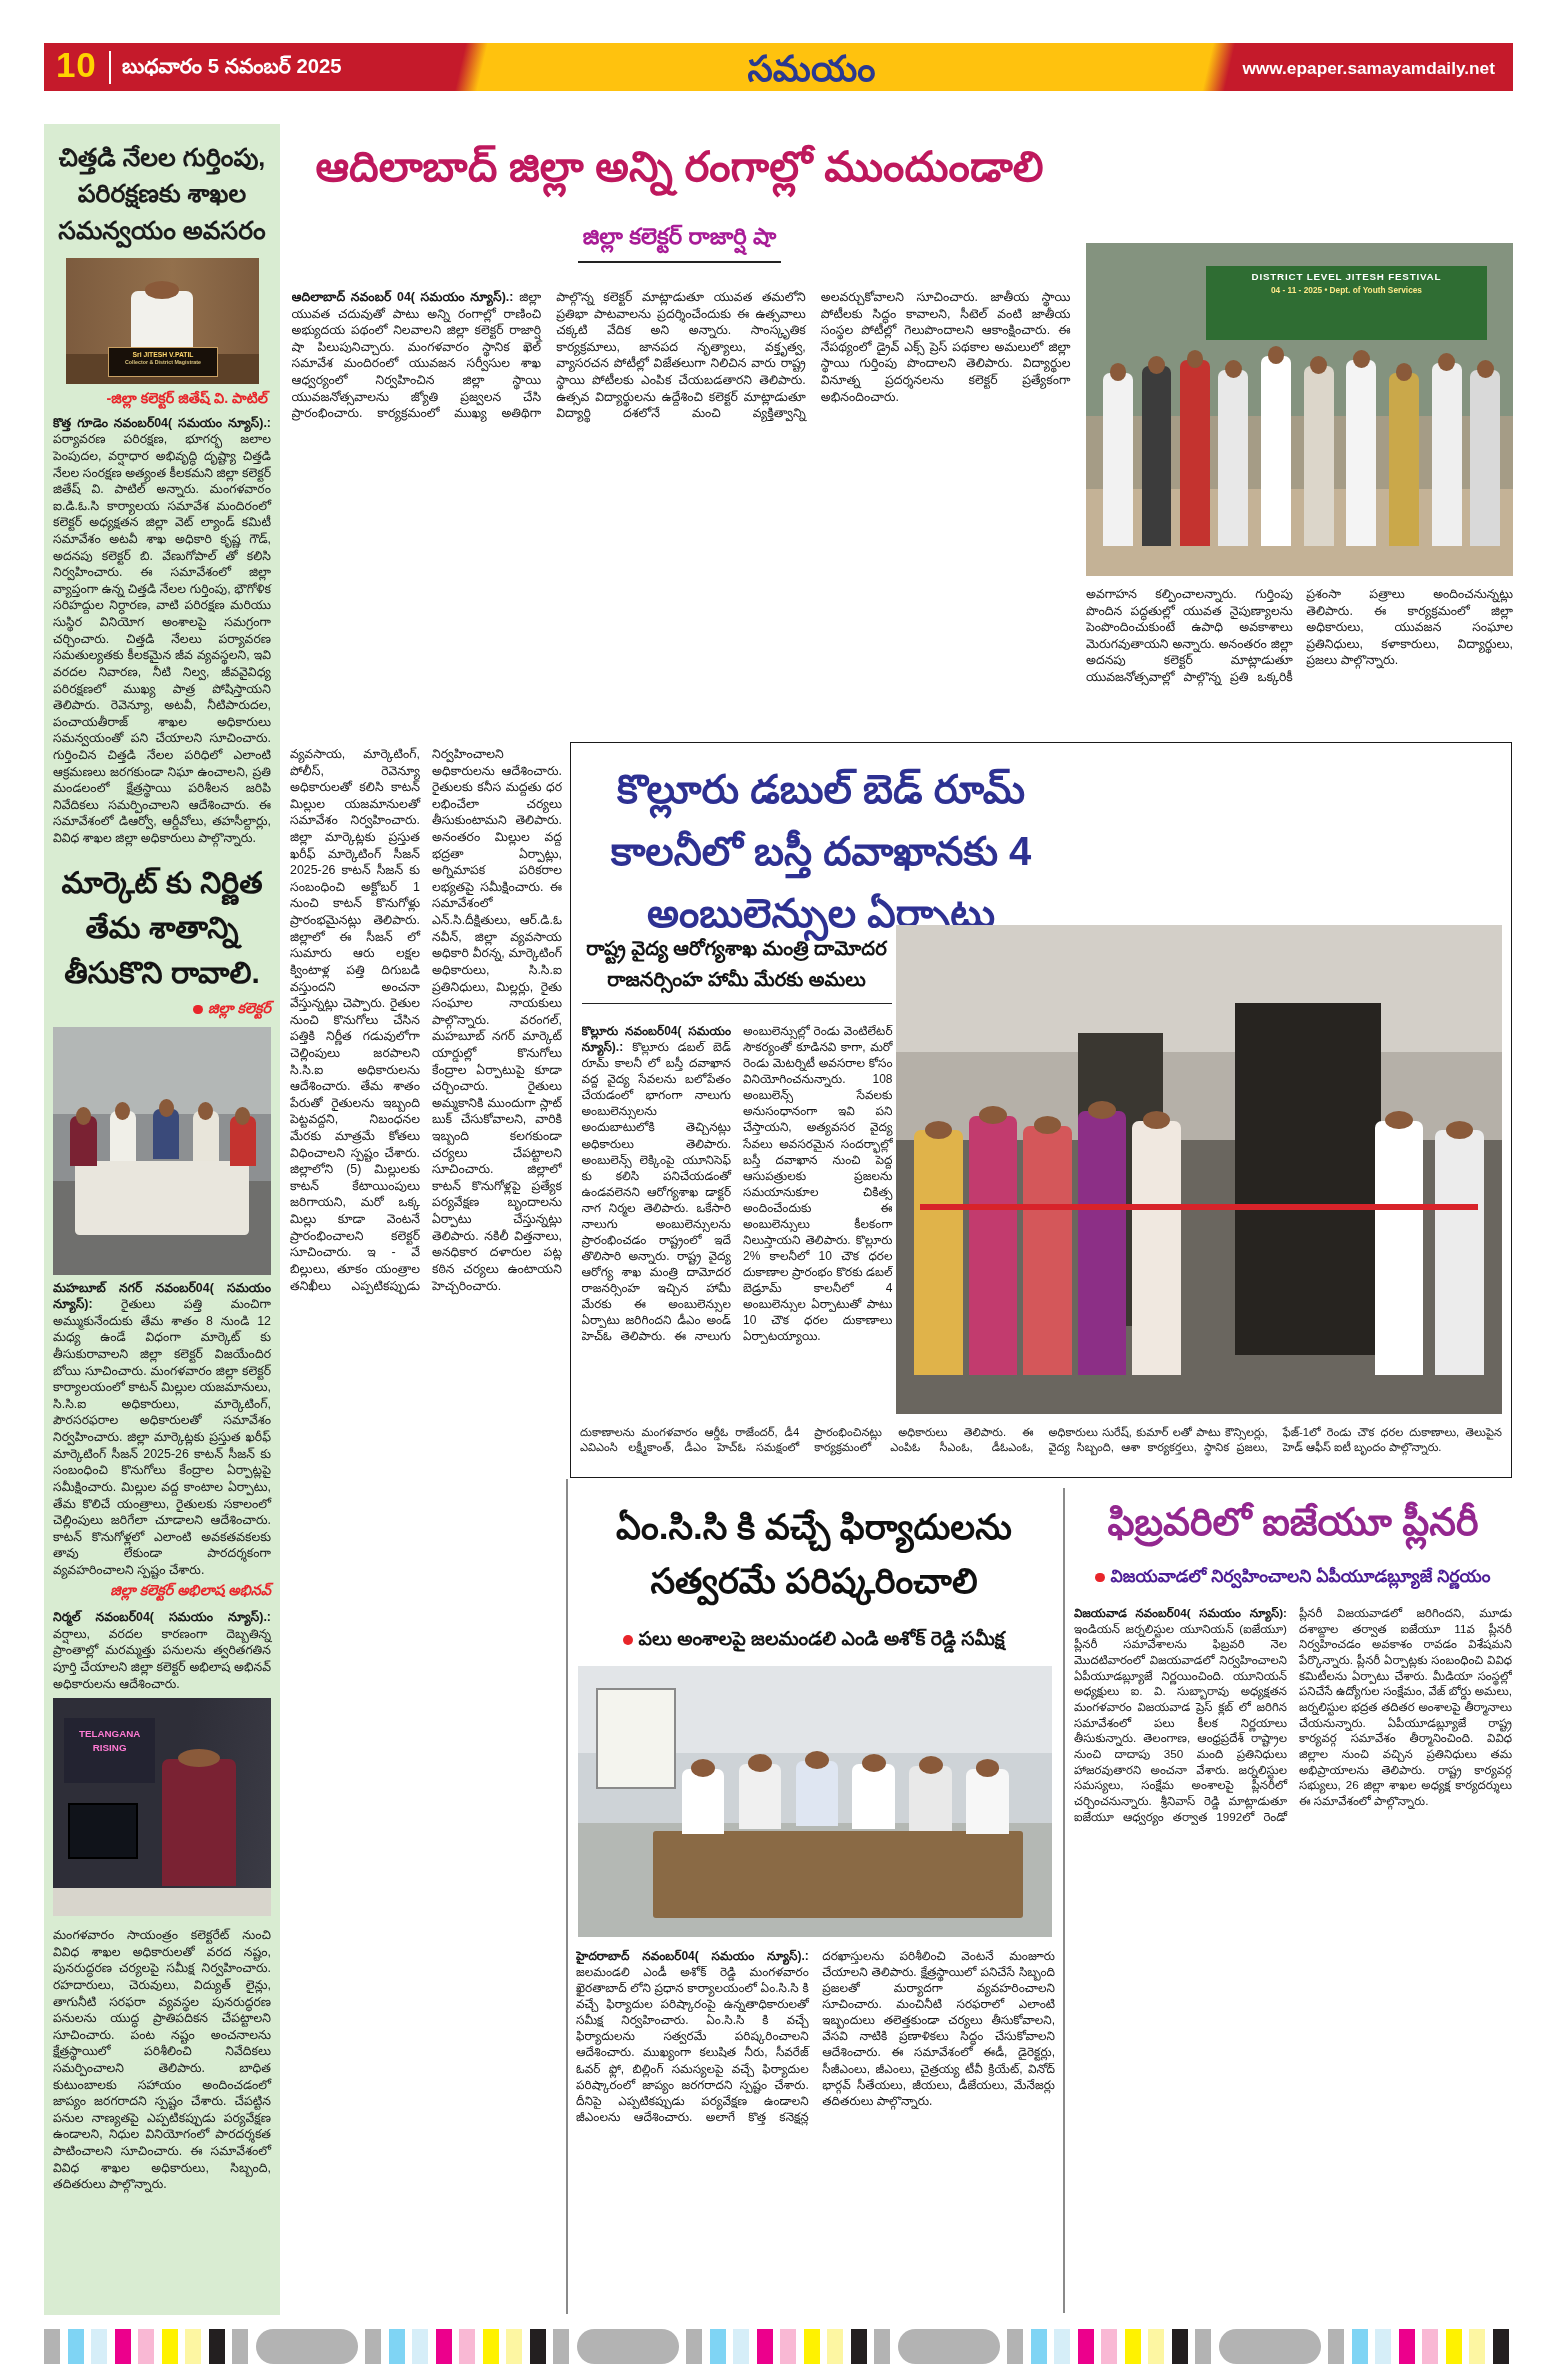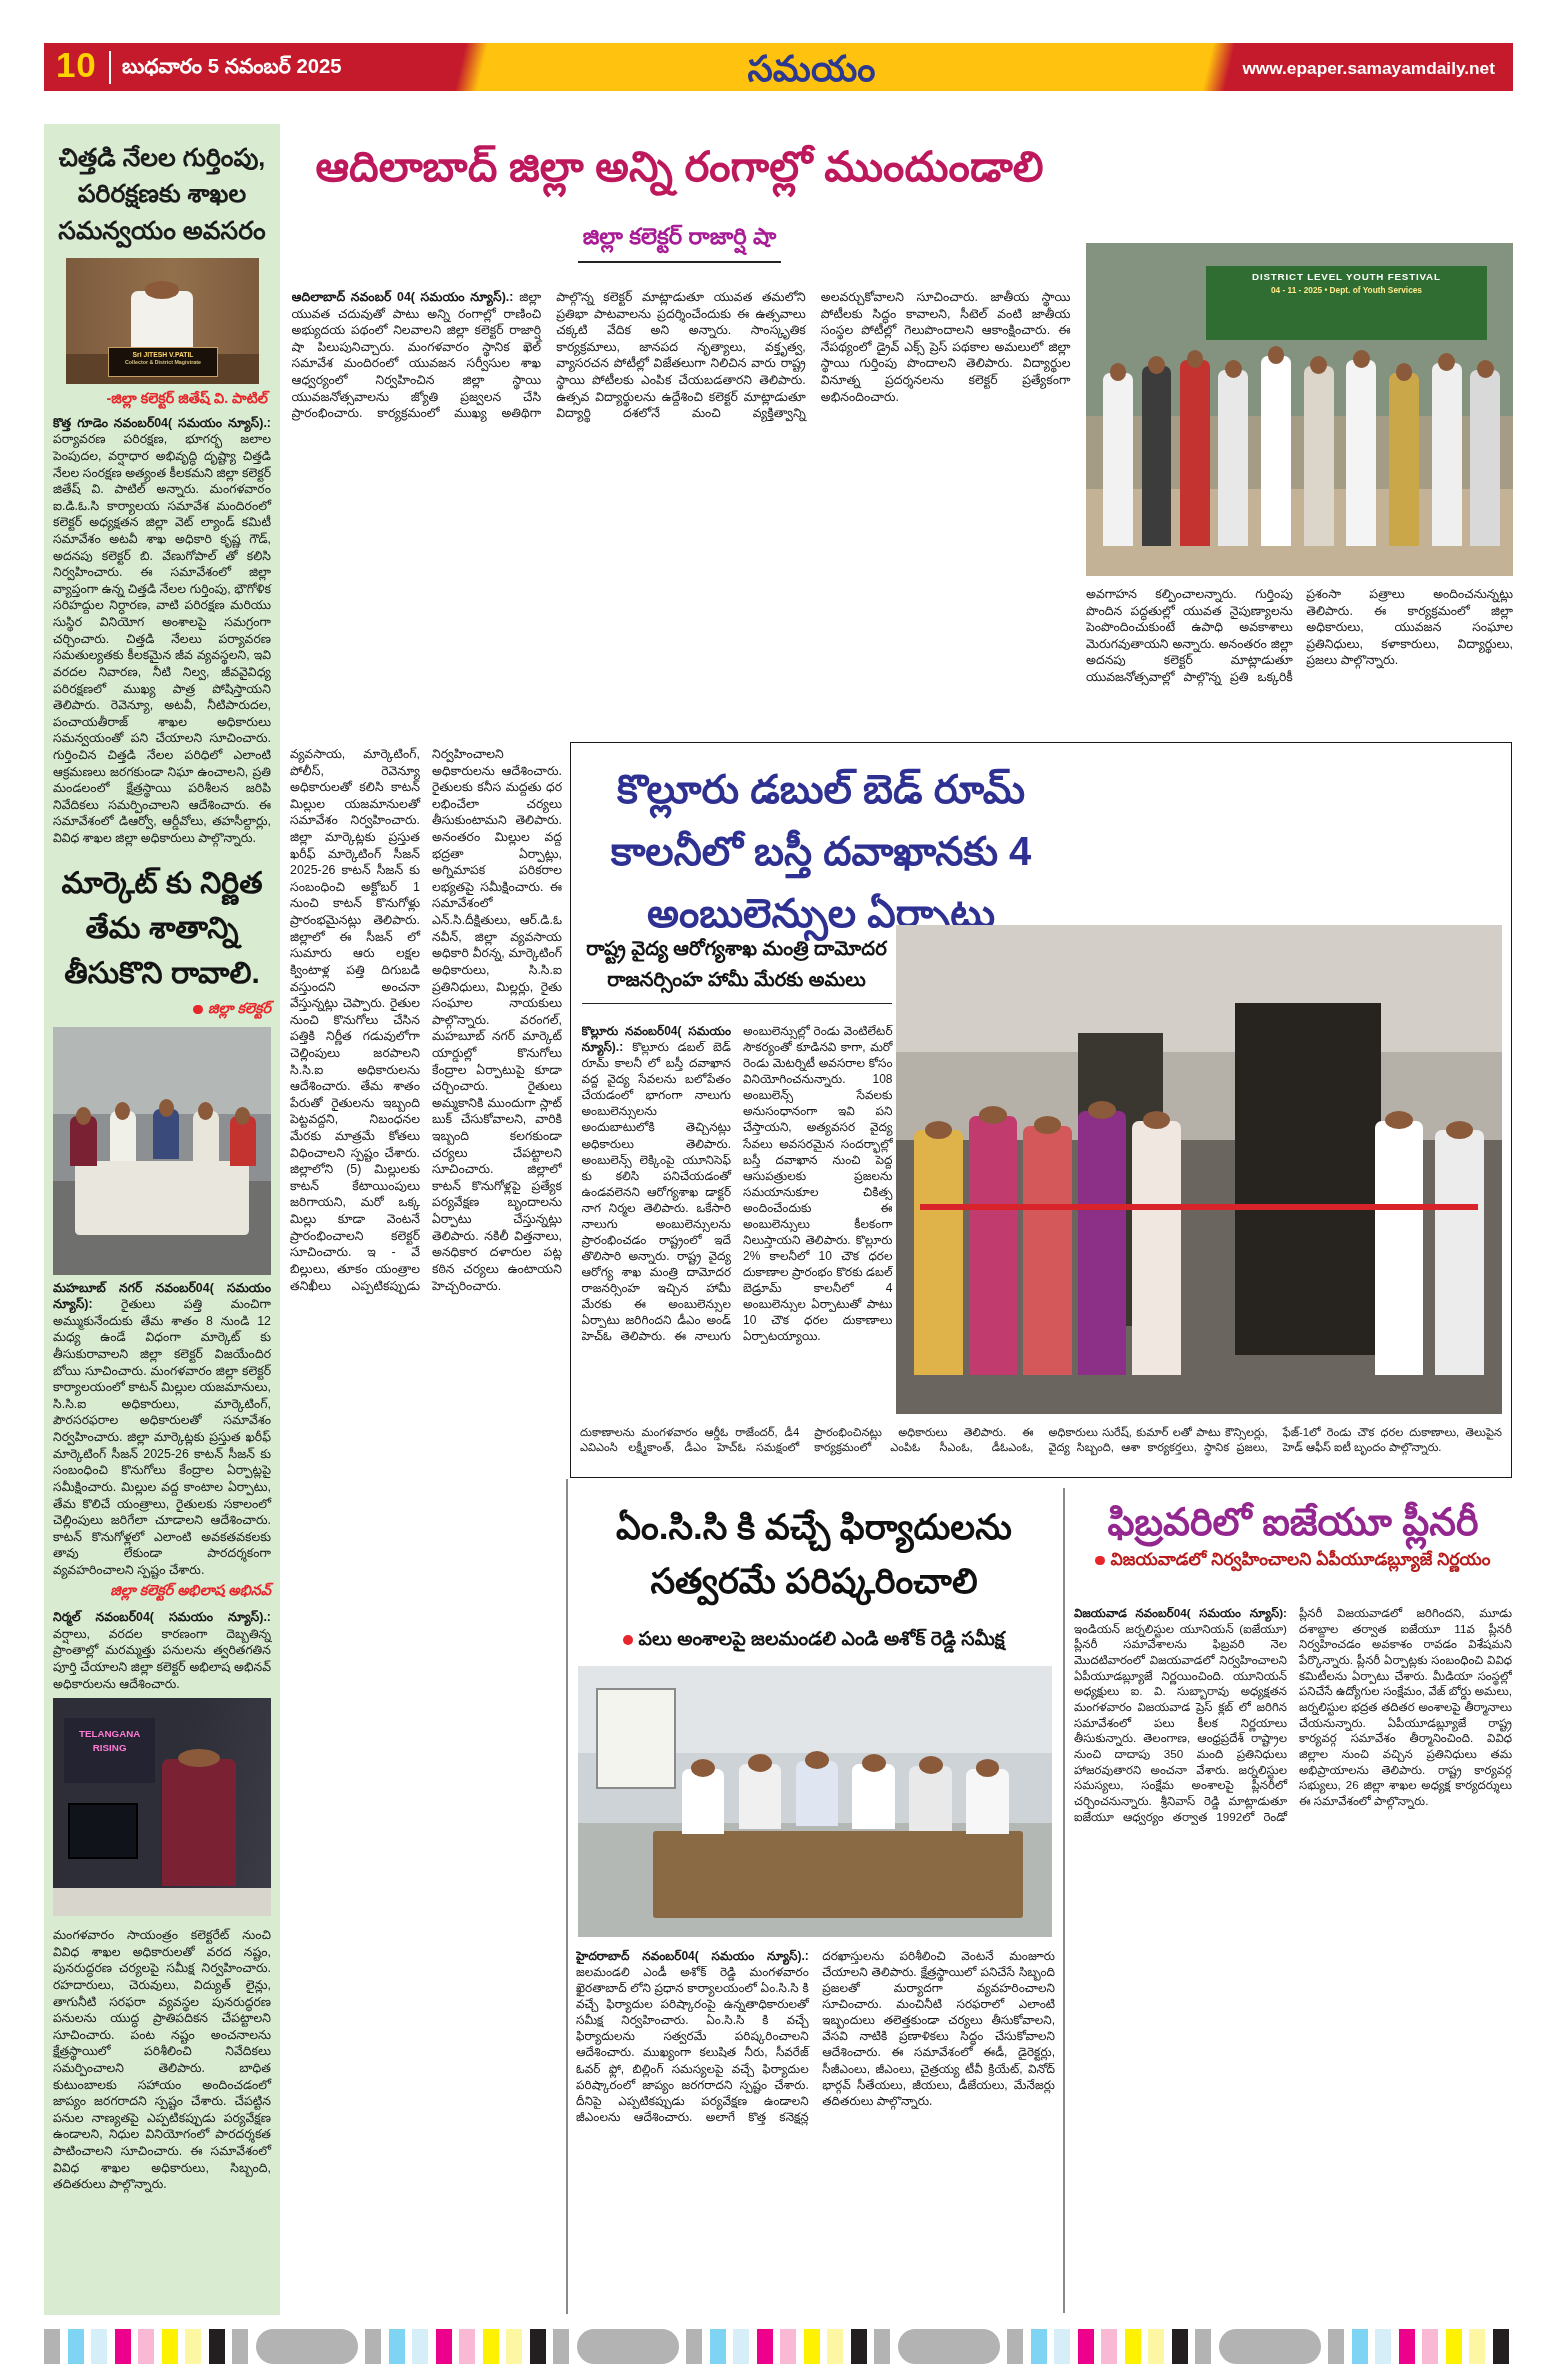--- a/index.html
+++ b/index.html
@@ -61,21 +61,21 @@
   #ribbon{position:absolute;left:4%;top:57%;width:92%;height:6px;background:#d8232a;}
   
   #art-c{left:570px;top:1488px;width:491px;height:825px;}
   #c-head{left:0;top:12px;width:488px;text-align:center;font-size:35px;font-weight:bold;line-height:1.55;color:#111;}
   #c-sub{left:0;top:140px;width:488px;text-align:center;font-size:19px;font-weight:bold;color:#141414;}
   #photo-d{left:7.5px;top:178px;width:474px;height:271px;}
   #c-cols{left:6px;top:460px;width:479px;height:360px;column-count:2;column-gap:13.5px;overflow:hidden;}
   
   #art-d{left:1074px;top:1501px;width:438px;height:813px;}
   #d-head{left:0;top:0;width:438px;text-align:center;font-size:38px;font-weight:bold;color:#93278f;}
-  #d-sub{left:0;top:48px;width:438px;text-align:center;font-size:17.3px;font-weight:bold;color:#b91c1c;}
+  #d-sub{left:0;top:65px;width:438px;text-align:center;font-size:17.3px;font-weight:bold;color:#4c1d95;}
   #d-cols{left:0;top:104px;width:438px;height:704px;column-count:2;column-gap:12px;overflow:hidden;font-size:11.7px;}
   .vrule{position:absolute;width:1.5px;background:#8a8a8a;}
   
   #colorbar{left:44px;top:2329px;width:1469px;height:35px;display:flex;align-items:center;gap:7.5px;overflow:hidden;}
   .sw{width:16px;height:35px;flex:0 0 auto;}
   .capsule{width:102px;height:35px;border-radius:17.3px;background:#b3b3b3;flex:0 0 auto;}
   
   #photo-c1{width:193px;height:126px;margin:0 auto;background:linear-gradient(90deg,#7c5b3e,#93704c 55%,#7c5b3e);}
   #photo-c2{width:218px;height:248px;margin:6px auto 4.5px;
             background:linear-gradient(180deg,#b3b7b6 0 35%,#8d9092 35% 62%,#6f6f6d 62%);}
@@ -151,21 +151,21 @@
   </div>
 
   <div class="abs" id="art-a">
     <div class="abs" id="a-head">ఆదిలాబాద్ జిల్లా అన్ని రంగాల్లో ముందుండాలి</div>
     <div class="abs" id="a-byline"><span>జిల్లా కలెక్టర్ రాజార్షి షా</span></div>
     <div class="abs body-txt jt" id="a-cols">
       <p style="margin:0;"><span class="dateline">ఆదిలాబాద్ నవంబర్ 04( సమయం న్యూస్).: </span><span>జిల్లా యువత చదువుతో పాటు అన్ని రంగాల్లో రాణించి అభ్యుదయ పథంలో నిలవాలని జిల్లా కలెక్టర్ రాజార్షి షా పిలుపునిచ్చారు. మంగళవారం స్థానిక ఖెల్ సమావేశ మందిరంలో యువజన సర్వీసుల శాఖ ఆధ్వర్యంలో నిర్వహించిన జిల్లా స్థాయి యువజనోత్సవాలను జ్యోతి ప్రజ్వలన చేసి ప్రారంభించారు. కార్యక్రమంలో ముఖ్య అతిథిగా పాల్గొన్న కలెక్టర్ మాట్లాడుతూ యువత తమలోని ప్రతిభా పాటవాలను ప్రదర్శించేందుకు ఈ ఉత్సవాలు చక్కటి వేదిక అని అన్నారు. సాంస్కృతిక కార్యక్రమాలు, జానపద నృత్యాలు, వక్తృత్వ, వ్యాసరచన పోటీల్లో విజేతలుగా నిలిచిన వారు రాష్ట్ర స్థాయి పోటీలకు ఎంపిక చేయబడతారని తెలిపారు. ఉత్సవ విద్యార్థులను ఉద్దేశించి కలెక్టర్ మాట్లాడుతూ విద్యార్థి దశలోనే మంచి వ్యక్తిత్వాన్ని అలవర్చుకోవాలని సూచించారు. జాతీయ స్థాయి పోటీలకు సిద్ధం కావాలని, సీటెల్ వంటి జాతీయ సంస్థల పోటీల్లో గెలుపొందాలని ఆకాంక్షించారు. ఈ నేపథ్యంలో డ్రైవ్ ఎక్స్ ప్రెస్ పథకాల అమలులో జిల్లా స్థాయి గుర్తింపు పొందాలని తెలిపారు. విద్యార్థుల వినూత్న ప్రదర్శనలను కలెక్టర్ ప్రత్యేకంగా అభినందించారు.</span></p>
     </div>
     <div class="abs photo" id="photo-a">
       <div id="banner-a">
-        <div class="b1">DISTRICT LEVEL YOUTH FESTIVAL</div>
+        <div class="b1">DISTRICT LEVEL JITESH FESTIVAL</div>
         <div class="b2">04 - 11 - 2025 • Dept. of Youth Services</div>
       </div>
       <div class="pp" style="left:4%;bottom:9%;width:7%;height:52%;background:#f2f2f2;"></div>
       <div class="pp" style="left:13%;bottom:9%;width:7%;height:54%;background:#3c3c3c;"></div>
       <div class="pp" style="left:22%;bottom:9%;width:7%;height:56%;background:#c4332f;"></div>
       <div class="pp" style="left:31%;bottom:9%;width:7%;height:53%;background:#e8e8e8;"></div>
       <div class="pp" style="left:41%;bottom:9%;width:7%;height:57%;background:#ffffff;"></div>
       <div class="pp" style="left:51%;bottom:9%;width:7%;height:54%;background:#dcd6ca;"></div>
       <div class="pp" style="left:61%;bottom:9%;width:7%;height:56%;background:#f4f4f4;"></div>
       <div class="pp" style="left:71%;bottom:9%;width:7%;height:52%;background:#caa84a;"></div>

